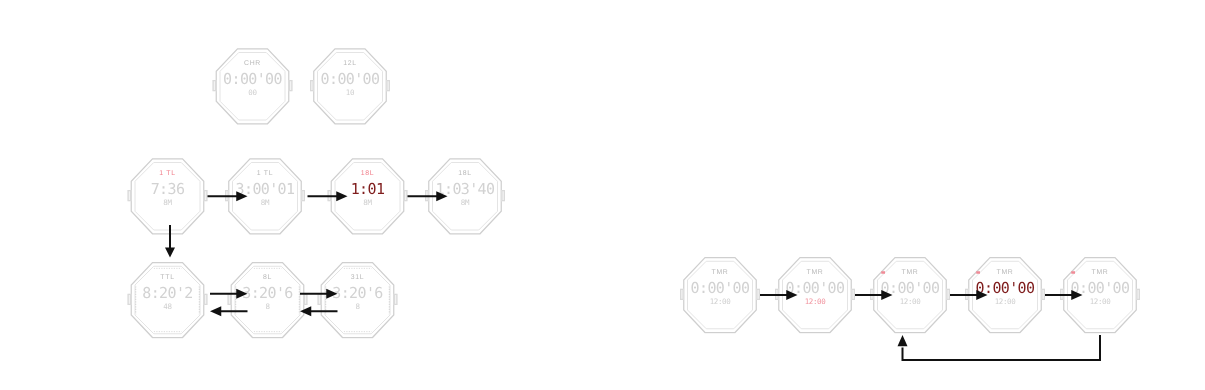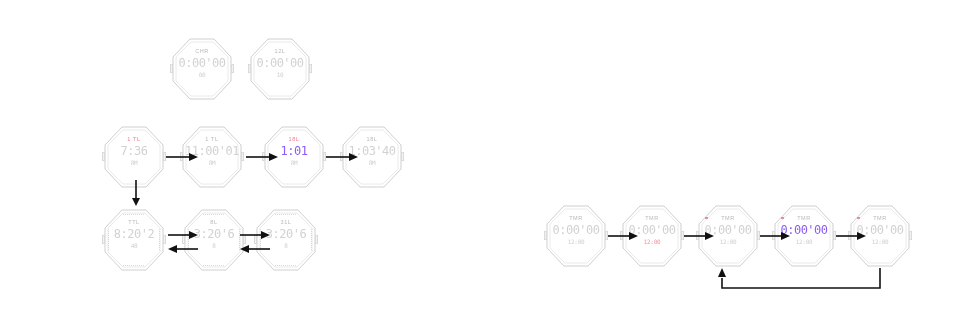--- a/index.html
+++ b/index.html
@@ -43,21 +43,21 @@
   .lcd .main{
     font-family:"DejaVu Sans Mono", monospace;
     font-size:12px;
     line-height:15px;
     height:16px;
     letter-spacing:-0.5px;
     color:#d2d2d2;
     white-space:nowrap;
     display:flex;align-items:flex-end;
   }
-  .lcd .main.hot{color:#8b5cf6;}
+  .lcd .main.hot{color:#7f1d1d;}
   .lcd .sub{
     font-family:"DejaVu Sans Mono", monospace;
     font-size:6px;line-height:8px;height:8px;
     color:#cfcfcf;letter-spacing:-0.3px;white-space:nowrap;
   }
   .lcd .sub.hot{color:#f1949f;}
   
   .dotmark{
     position:absolute;left:7px;top:12px;
     width:3px;height:2px;background:#f08a96;
@@ -137,21 +137,21 @@
         <div class="outline">
           <svg viewBox="0 0 60 62">
             <polygon points="18,1 42,1 59,19 59,43 42,61 18,61 1,43 1,19" fill="#ffffff" stroke="#cfcfcf" stroke-width="1"></polygon>
             <polygon points="19,4 41,4 56,19 56,43 41,58 19,58 4,43 4,19" fill="none" stroke="#e4e4e4" stroke-width="0.8"></polygon>
           </svg>
         </div>
         <div class="stub l"></div>
         <div class="stub r"></div>
         <div class="lcd">
           <div class="mode">1 TL</div>
-          <div class="main">11:00'01</div>
+          <div class="main">3:00'01</div>
           <div class="sub">8M</div>
         </div>
       </div>
       <div class="watch" style="left: 264px; top: 126px; pointer-events: auto;">
         <div class="outline">
           <svg viewBox="0 0 60 62">
             <polygon points="18,1 42,1 59,19 59,43 42,61 18,61 1,43 1,19" fill="#ffffff" stroke="#cfcfcf" stroke-width="1"></polygon>
             <polygon points="19,4 41,4 56,19 56,43 41,58 19,58 4,43 4,19" fill="none" stroke="#e4e4e4" stroke-width="0.8"></polygon>
           </svg>
         </div>

